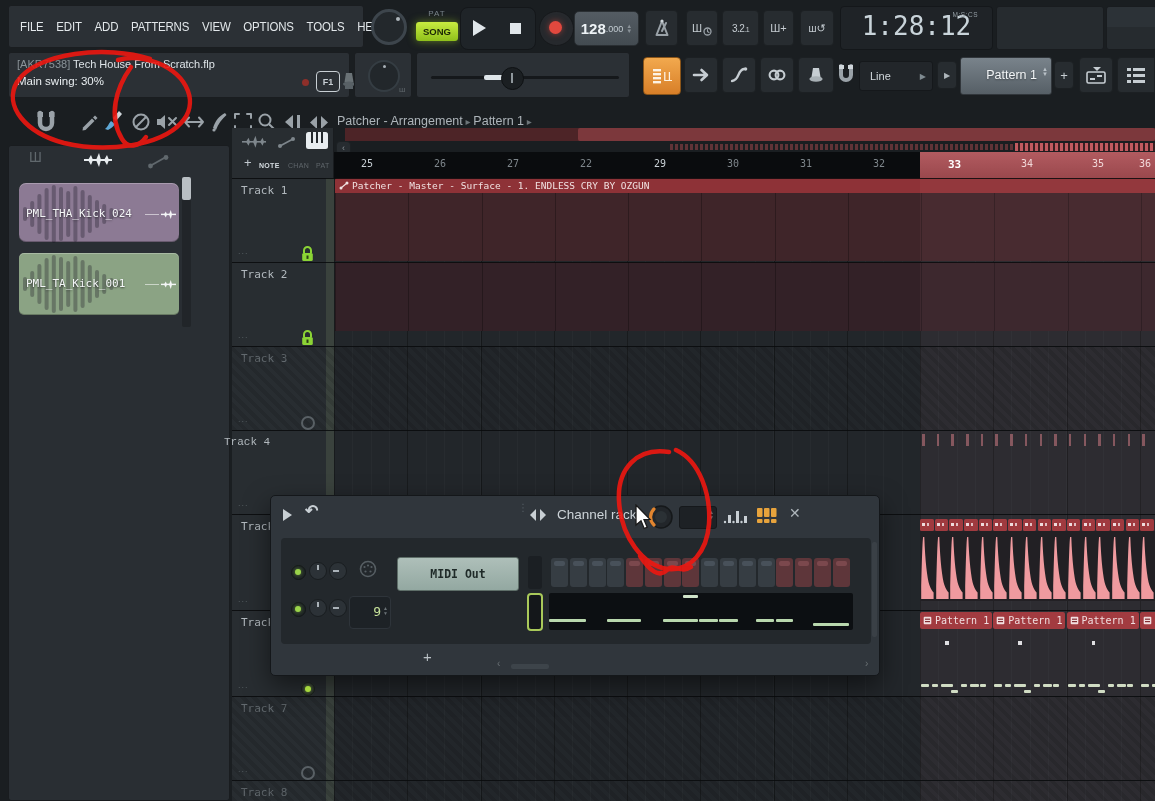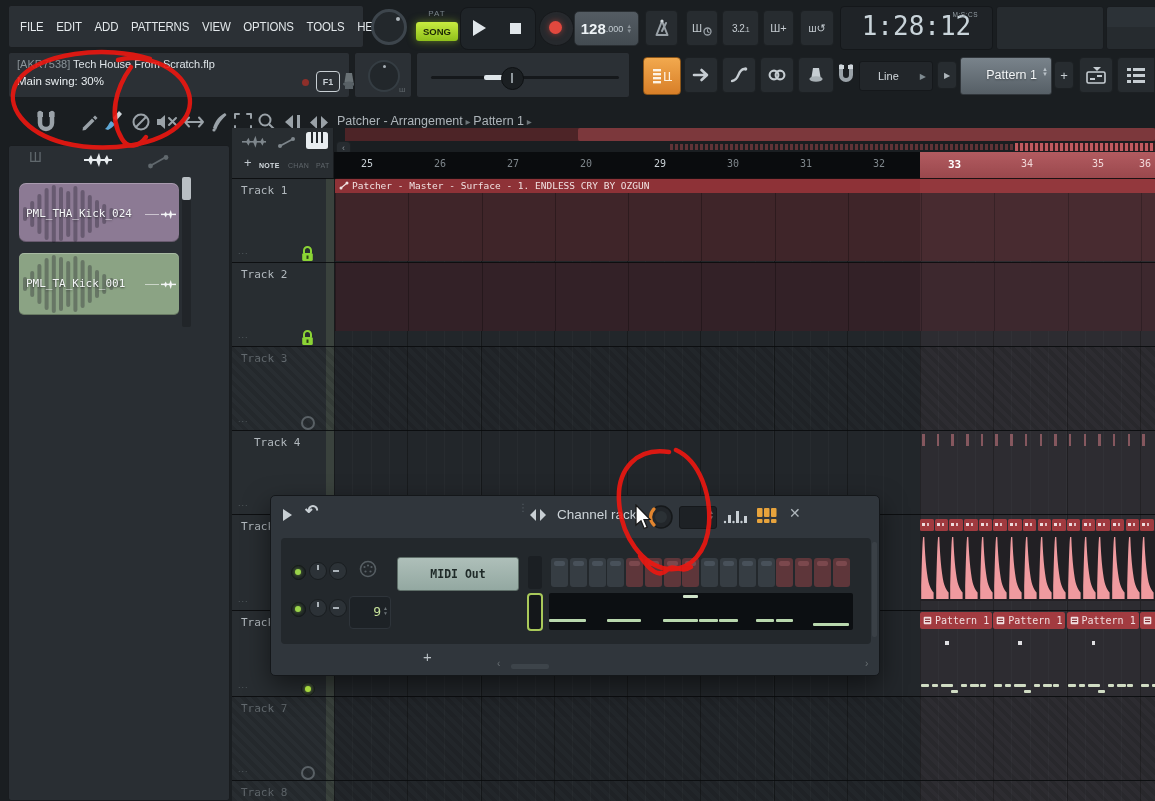--- a/index.html
+++ b/index.html
@@ -154,21 +154,21 @@
         <ellipse cx="8" cy="14" rx="6.6" ry="2.8" fill="#a8b0b5"></ellipse>
       </svg>
   </div>
 
   <svg class="abs" style="left:836px;top:63px;" width="20" height="26">
       <path class="stk" style="stroke-width:4" d="M5,3 v9 a5,5 0 0 0 10,0 V3"></path>
       <rect x="3" y="2" width="5" height="4" fill="#cfd6db"></rect>
       <rect x="12" y="2" width="5" height="4" fill="#cfd6db"></rect>
     </svg>
   <div class="abs" style="left:859px;top:61px;width:72px;height:28px;background:#22262a;border:1px solid #15181b;border-radius:3px;display:flex;align-items:center;">
-    <span style="margin-left:18px;font-size:11px;color:#d3d9dd;">Line</span>
+    <span style="margin-left:10px;font-size:11px;color:#d3d9dd;">Line</span>
     <span style="margin-left:auto;margin-right:6px;font-size:8px;color:#7f8a90;">▶</span>
   </div>
   <div class="abs btn" style="left:937px;top:61px;width:20px;height:28px;">
       <span style="font-size:8px;color:#aeb6bb;">▶</span>
     </div>
   <div class="abs" style="left:960px;top:57px;width:90px;height:36px;background:linear-gradient(#79838b,#565f66);border:1px solid #31363b;border-radius:3px;">
     <span style="position:absolute;right:14px;top:10px;font-size:12.5px;color:#f2f5f7;text-shadow:0 1px 2px rgba(0,0,0,.4);">Pattern 1</span>
     <span style="position:absolute;right:3px;top:9px;font-size:6px;color:#b9c1c7;line-height:5px;">▲<br>▼</span>
   </div>
   <div class="abs btn" style="left:1054px;top:61px;width:20px;height:28px;">
@@ -358,21 +358,21 @@
       <span style="font-size:9px;color:#8a9298;">‹</span>
     </div>
   <div class="abs" style="left:670px;top:144px;width:345px;height:6px;background:repeating-linear-gradient(90deg,rgba(166,72,77,.5) 0 3px,transparent 3px 5px);"></div>
   <div class="abs" style="left:1015px;top:143px;width:140px;height:8px;background:repeating-linear-gradient(90deg,#c25a60 0 3px,rgba(90,30,33,.5) 3px 5px);"></div>
 
   <div class="abs" id="ruler" style="left:334px;top:152px;width:821px;height:26px;background:#0a0c0e;">
     <div class="abs" style="left:586px;top:0;width:235px;height:26px;background:linear-gradient(#b25b60,#9a484d);"></div>
   <div style="position: absolute; left: 27px; top: 6px; font-size: 10px; font-family: &quot;DejaVu Sans Mono&quot;, monospace; font-weight: normal; color: rgb(201, 209, 214);">25</div>
       <div style="position: absolute; left: 100px; top: 6px; font-size: 10px; font-family: &quot;DejaVu Sans Mono&quot;, monospace; font-weight: normal; color: rgb(126, 134, 139);">26</div>
       <div style="position: absolute; left: 173px; top: 6px; font-size: 10px; font-family: &quot;DejaVu Sans Mono&quot;, monospace; font-weight: normal; color: rgb(126, 134, 139);">27</div>
-      <div style="position: absolute; left: 246px; top: 6px; font-size: 10px; font-family: &quot;DejaVu Sans Mono&quot;, monospace; font-weight: normal; color: rgb(126, 134, 139);">20</div>
+      <div style="position: absolute; left: 246px; top: 6px; font-size: 10px; font-family: &quot;DejaVu Sans Mono&quot;, monospace; font-weight: normal; color: rgb(126, 134, 139);">22</div>
       <div style="position: absolute; left: 320px; top: 6px; font-size: 10px; font-family: &quot;DejaVu Sans Mono&quot;, monospace; font-weight: normal; color: rgb(201, 209, 214);">29</div>
       <div style="position: absolute; left: 393px; top: 6px; font-size: 10px; font-family: &quot;DejaVu Sans Mono&quot;, monospace; font-weight: normal; color: rgb(126, 134, 139);">30</div>
       <div style="position: absolute; left: 466px; top: 6px; font-size: 10px; font-family: &quot;DejaVu Sans Mono&quot;, monospace; font-weight: normal; color: rgb(126, 134, 139);">31</div>
       <div style="position: absolute; left: 539px; top: 6px; font-size: 10px; font-family: &quot;DejaVu Sans Mono&quot;, monospace; font-weight: normal; color: rgb(126, 134, 139);">32</div>
       <div style="position: absolute; left: 614px; top: 6px; font-size: 11px; font-family: &quot;DejaVu Sans Mono&quot;, monospace; font-weight: bold; color: rgb(255, 255, 255);">33</div>
       <div style="position: absolute; left: 687px; top: 6px; font-size: 10px; font-family: &quot;DejaVu Sans Mono&quot;, monospace; font-weight: normal; color: rgb(242, 216, 217);">34</div>
       <div style="position: absolute; left: 758px; top: 6px; font-size: 10px; font-family: &quot;DejaVu Sans Mono&quot;, monospace; font-weight: normal; color: rgb(242, 216, 217);">35</div>
       <div style="position: absolute; left: 805px; top: 6px; font-size: 10px; font-family: &quot;DejaVu Sans Mono&quot;, monospace; font-weight: normal; color: rgb(242, 216, 217);">36</div>
     </div>
 
@@ -814,21 +814,21 @@
         <rect x="2.2" y="8" width="10.6" height="8" rx="1.5" fill="#8bd435"></rect>
         <rect x="6.5" y="10.5" width="2" height="3.4" fill="#2a3d14"></rect>
       </svg>
     </div>
     <div style="position: absolute; left: 232px; top: 346px; width: 923px; height: 1px; background: rgba(8, 10, 12, 0.85);"></div>
     <div class=" trkname" style="position: absolute; left: 241px; top: 352px; color: rgb(98, 105, 110);">Track 3</div>
     <div style="position: absolute; left: 238px; top: 414px; font-size: 9px; color: rgb(86, 93, 98); letter-spacing: 1px;">...</div>
     <div style="position: absolute; left: 232px; top: 347px; width: 923px; height: 83px; background: repeating-linear-gradient(45deg, rgba(0, 0, 0, 0.1) 0px, rgba(0, 0, 0, 0.1) 4px, transparent 4px, transparent 8px); pointer-events: none;"></div>
     <div style="position: absolute; left: 301px; top: 416px; width: 10px; height: 10px; border-radius: 50%; border: 2px solid rgb(89, 96, 101);"></div>
     <div style="position: absolute; left: 232px; top: 430px; width: 923px; height: 1px; background: rgba(8, 10, 12, 0.85);"></div>
-    <div class=" trkname" style="position: absolute; left: 254px; top: 436px; color: rgb(178, 185, 190);">Track 4</div>
+    <div class=" trkname" style="position: absolute; left: 224px; top: 436px; color: rgb(178, 185, 190); font-family: Liberation Mono, monospace;">Track 4</div>
     <div style="position: absolute; left: 238px; top: 498px; font-size: 9px; color: rgb(86, 93, 98); letter-spacing: 1px;">...</div>
     <div style="position: absolute; left: 232px; top: 514px; width: 923px; height: 1px; background: rgba(8, 10, 12, 0.85);"></div>
     <div class=" trkname" style="position: absolute; left: 241px; top: 520px; color: rgb(178, 185, 190);">Track 5</div>
     <div style="position: absolute; left: 238px; top: 594px; font-size: 9px; color: rgb(86, 93, 98); letter-spacing: 1px;">...</div>
     <div style="position: absolute; left: 232px; top: 610px; width: 923px; height: 1px; background: rgba(8, 10, 12, 0.85);"></div>
     <div class=" trkname" style="position: absolute; left: 241px; top: 616px; color: rgb(178, 185, 190);">Track 6</div>
     <div style="position: absolute; left: 238px; top: 680px; font-size: 9px; color: rgb(86, 93, 98); letter-spacing: 1px;">...</div>
     <div style="position: absolute; left: 301px; top: 682px; width: 12px; height: 12px; border-radius: 50%; background: rgb(29, 33, 37); border: 1px solid rgb(20, 23, 25); z-index: 25;">
       <div style="position: absolute; left: 2.5px; top: 2.5px; width: 6px; height: 6px; border-radius: 50%; background: rgb(166, 216, 62); box-shadow: rgba(160, 215, 60, 0.8) 0px 0px 4px;"></div>
     </div>

